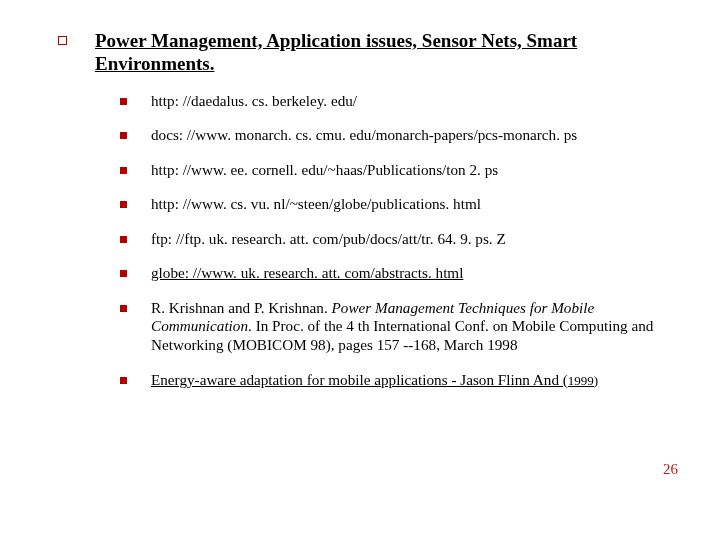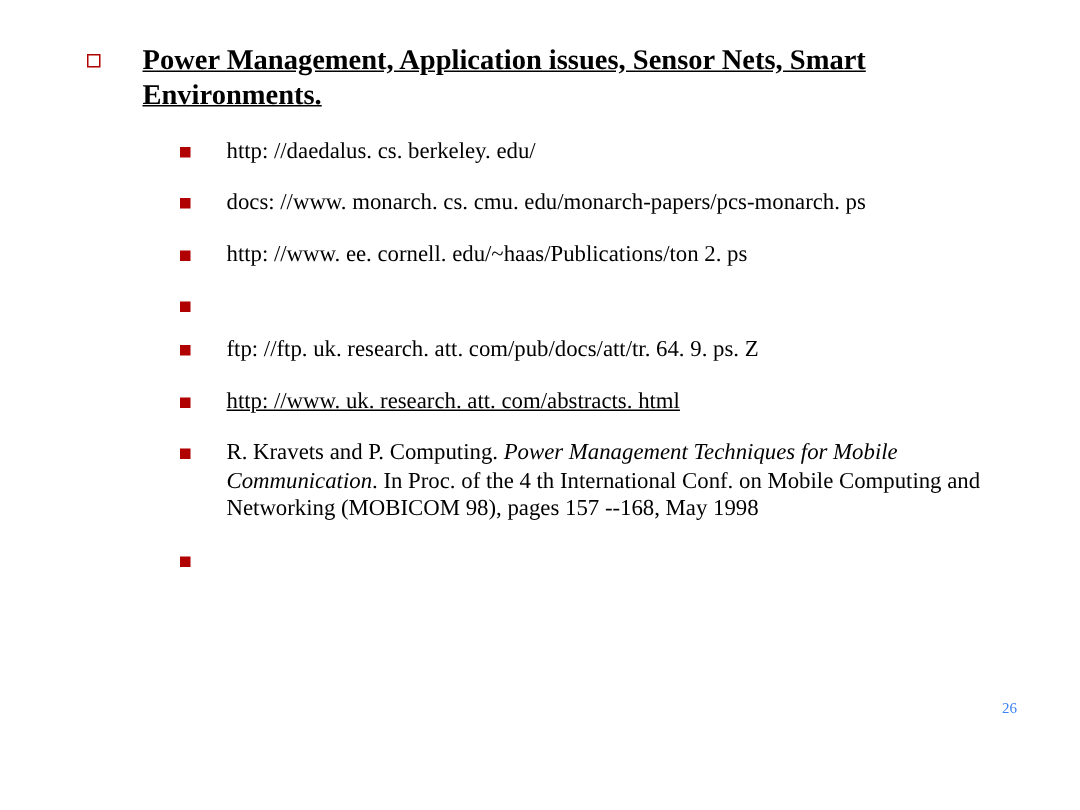--- a/index.html
+++ b/index.html
@@ -13,21 +13,21 @@
     font-size: 19px; font-weight: bold; line-height: 1.2; text-decoration: underline;
   }
   .list { margin-top: 10px; margin-left: 62px; }
   .item { display: flex; align-items: flex-start; margin: 16px 0 2px 0; }
   .solid-square {
     width: 7px; height: 7px; background: #b00000; margin-top: 6px; margin-right: 24px; flex: 0 0 auto;
   }
   .txt { font-size: 15.2px; line-height: 1.22; }
   .u { text-decoration: underline; }
   .i { font-style: italic; }
-  .pnum { position: absolute; right: 42px; bottom: 16px; font-size: 10px; color: #3b82f6; margin-left: 34px; }
+  .pnum { position: absolute; right: 42px; bottom: 16px; font-size: 15px; color: #b91c1c; margin-left: 34px; }
 </style>
 </head>
 <body>
 
 <div class="page">
 
   <div class="heading-row">
     <div class="open-square"></div>
     <div class="heading">Power Management, Application issues, Sensor Nets, Smart Environments.</div>
   </div>
@@ -45,40 +45,42 @@
     </div>
 
     <div class="item">
       <div class="solid-square"></div>
       <div class="txt">http: //www. ee. cornell. edu/~haas/Publications/ton 2. ps</div>
     </div>
 
 
     <div class="item">
       <div class="solid-square"></div>
+      <div class="txt">http: //www. cs. vu. nl/~steen/globe/publications. html</div>
     </div>
 
     <div class="item">
       <div class="solid-square"></div>
       <div class="txt">ftp: //ftp. uk. research. att. com/pub/docs/att/tr. 64. 9. ps. Z</div>
     </div>
 
     <div class="item">
       <div class="solid-square"></div>
-      <div class="txt"><span class="u"> http: //www. uk. research. att. com/abstracts. html</span></div>
+      <div class="txt"><span class="u"> globe: //www. uk. research. att. com/abstracts. html</span></div>
     </div>
 
 
 
     <div class="item">
       <div class="solid-square"></div>
-      <div class="txt"><span>R. Kravets and P. Computing. </span><span class="i">Power Management Techniques for Mobile Communication</span><span>. In Proc. of the 4 th International Conf. on Mobile Computing and Networking (MOBICOM 98), pages 157 --168, May 1998</span></div>
+      <div class="txt"><span>R. Krishnan and P. Krishnan. </span><span class="i">Power Management Techniques for Mobile Communication</span><span>. In Proc. of the 4 th International Conf. on Mobile Computing and Networking (MOBICOM 98), pages 157 --168, March 1998</span></div>
     </div>
 
     <div class="item">
       <div class="solid-square"></div>
+      <div class="txt"><span class="u"><span>Energy-aware adaptation for mobile applications - Jason Flinn And (</span><span style="font-size:13px">1999)</span></span></div>
     </div>
 
   </div>
 
   <div class="pnum">26</div>
 
 </div>
 
 </body></html>

